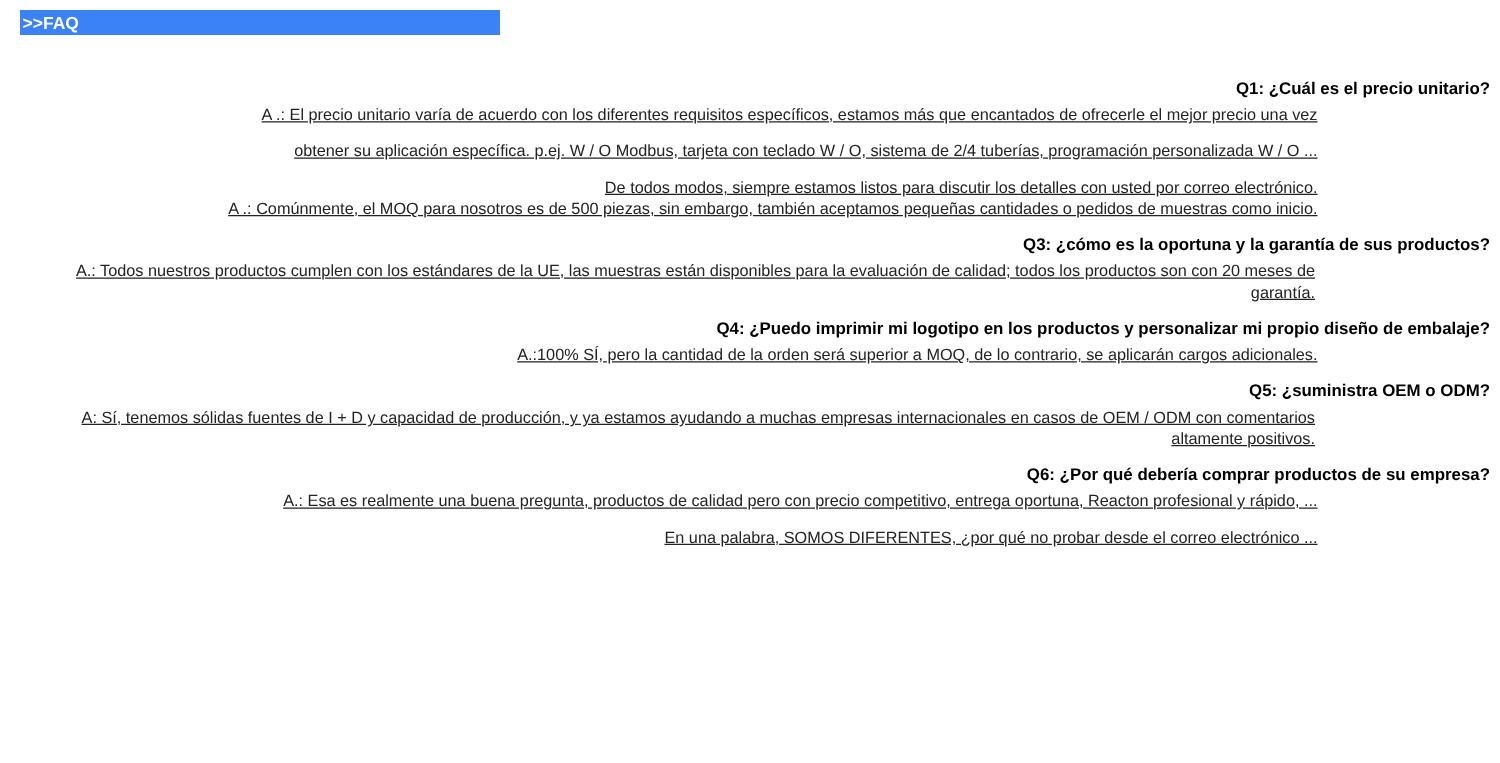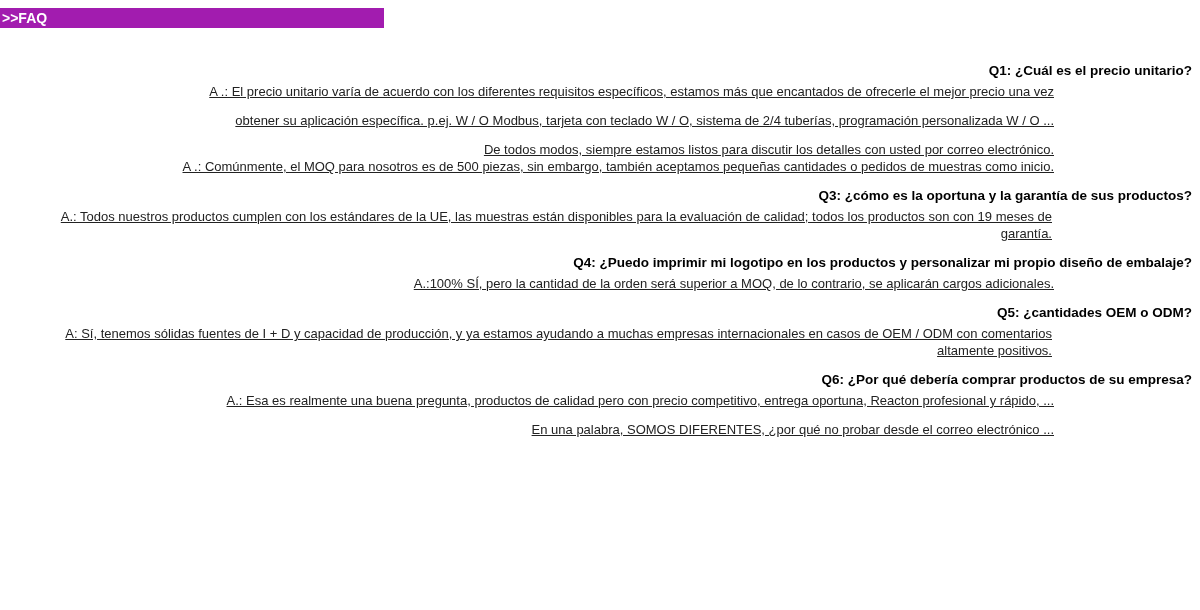--- a/index.html
+++ b/index.html
@@ -16,24 +16,24 @@
   }
   .page {
     position: relative;
     width: 1200px;
     height: 610px;
     padding: 0;
     box-sizing: border-box;
   }
   .section-header {
     position: relative;
-    margin: 8px 0 0 0;
+    margin: 8px 0 0 16px;
     width: 384px;
     height: 20px;
-    background: #a21caf;
+    background: #3b82f6;
     color: #ffffff;
     font-size: 14px;
     font-weight: bold;
     line-height: 20px;
     padding-left: 2px;
     box-sizing: border-box;
     letter-spacing: 0px;
   }
   .faq-body {
     margin-top: 22px;
@@ -85,30 +85,30 @@
       <div class="answer">obtener su aplicación específica. p.ej. W / O Modbus, tarjeta con teclado W / O, sistema de 2/4 tuberías, programación personalizada W / O ...</div>
       <div class="answer">De todos modos, siempre estamos listos para discutir los detalles con usted por correo electrónico.</div>
     </div>
 
     <div class="qa-block">
       <div class="answer">A .: Comúnmente, el MOQ para nosotros es de 500 piezas, sin embargo, también aceptamos pequeñas cantidades o pedidos de muestras como inicio.</div>
     </div>
 
     <div class="qa-block">
       <div class="question">Q3: ¿cómo es la oportuna y la garantía de sus productos?</div>
-      <div class="answer wrap-block">A.: Todos nuestros productos cumplen con los estándares de la UE, las muestras están disponibles para la evaluación de calidad; todos los productos son con 19 meses de garantía.</div>
+      <div class="answer wrap-block">A.: Todos nuestros productos cumplen con los estándares de la UE, las muestras están disponibles para la evaluación de calidad; todos los productos son con 20 meses de garantía.</div>
     </div>
 
     <div class="qa-block">
       <div class="question">Q4: ¿Puedo imprimir mi logotipo en los productos y personalizar mi propio diseño de embalaje?</div>
       <div class="answer">A.:100% SÍ, pero la cantidad de la orden será superior a MOQ, de lo contrario, se aplicarán cargos adicionales.</div>
     </div>
 
     <div class="qa-block">
-      <div class="question">Q5: ¿cantidades OEM o ODM?</div>
+      <div class="question">Q5: ¿suministra OEM o ODM?</div>
       <div class="answer wrap-block">A: Sí, tenemos sólidas fuentes de I + D y capacidad de producción, y ya estamos ayudando a muchas empresas internacionales en casos de OEM / ODM con comentarios altamente positivos.</div>
     </div>
 
     <div class="qa-block">
       <div class="question">Q6: ¿Por qué debería comprar productos de su empresa?</div>
       <div class="answer">A.: Esa es realmente una buena pregunta, productos de calidad pero con precio competitivo, entrega oportuna, Reacton profesional y rápido, ...</div>
       <div class="answer">En una palabra, SOMOS DIFERENTES, ¿por qué no probar desde el correo electrónico ...</div>
     </div>
 
   </div>

